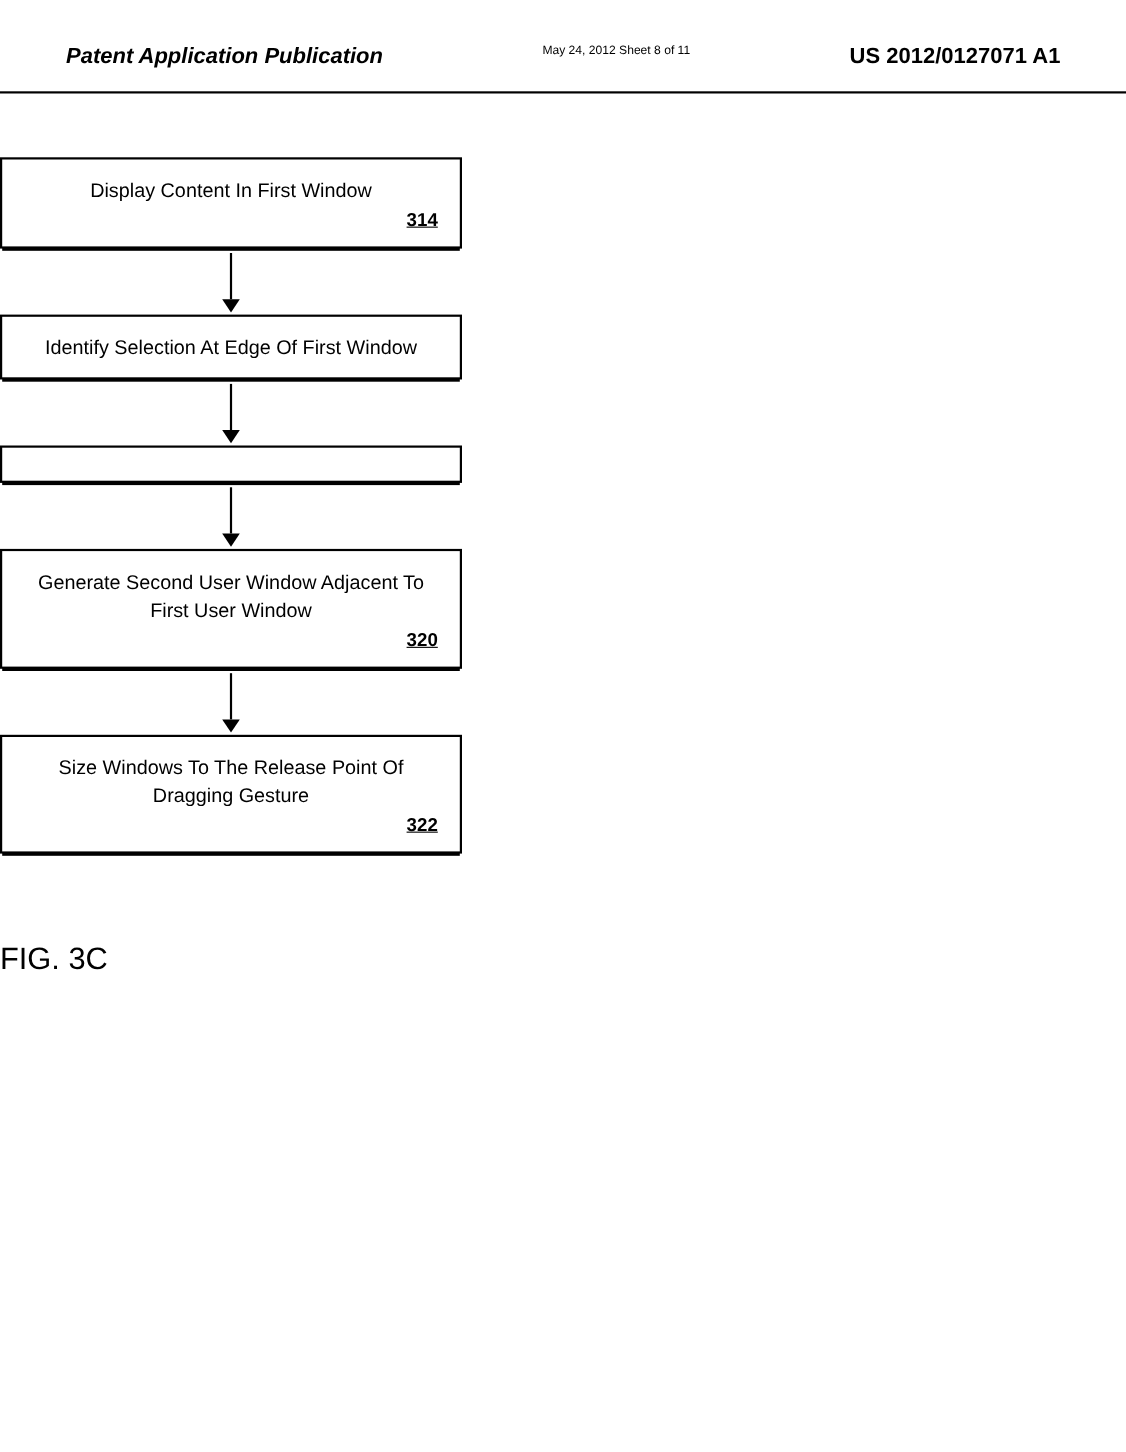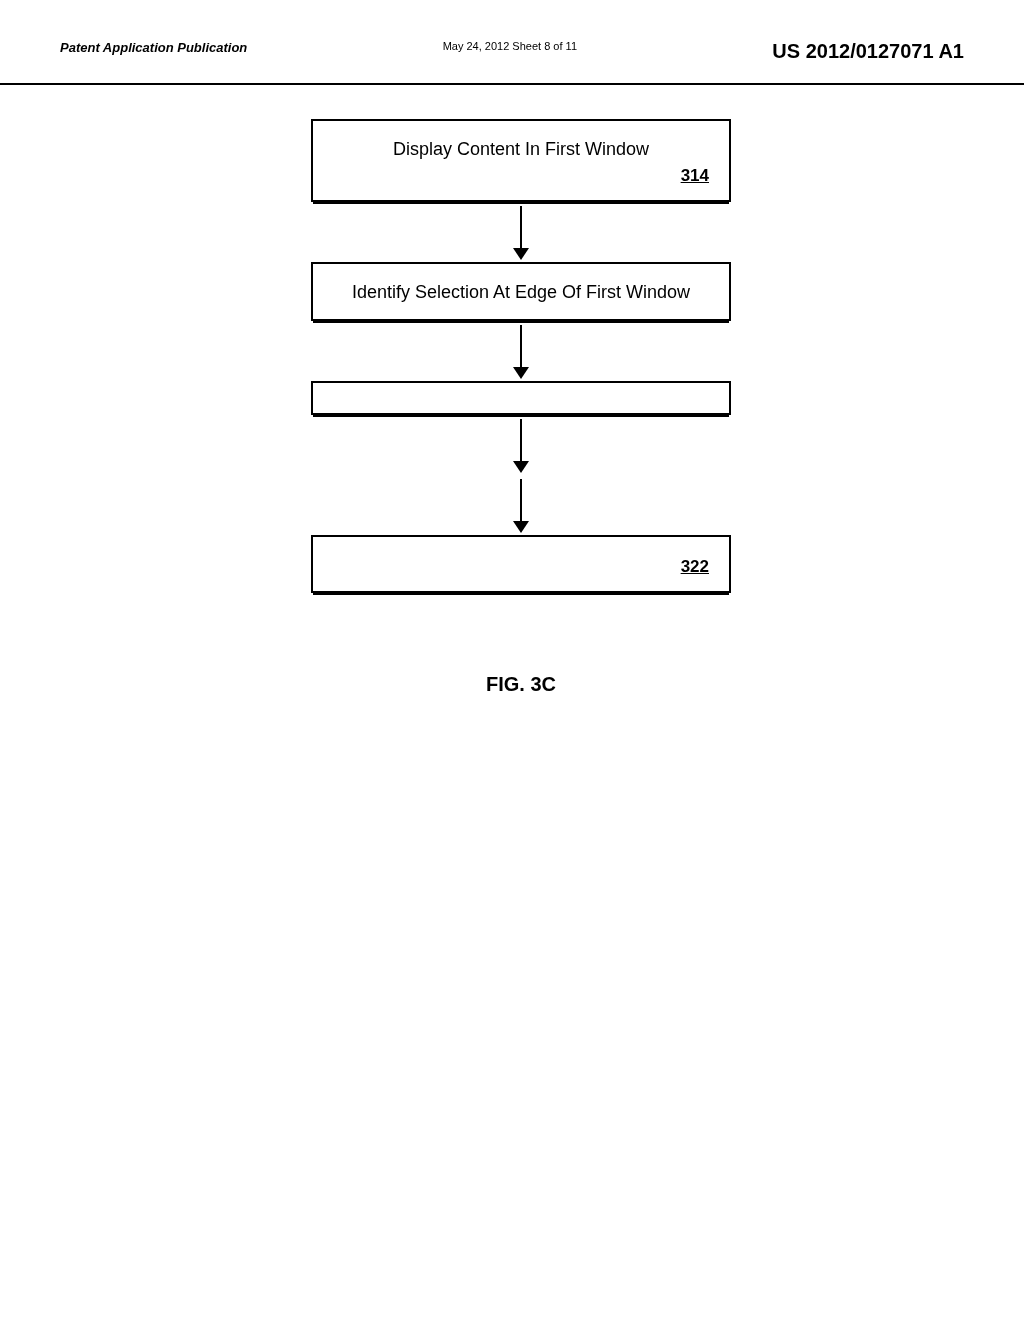--- a/index.html
+++ b/index.html
@@ -19,42 +19,41 @@
     
     .header {
       display: flex;
       justify-content: space-between;
       align-items: flex-start;
       padding: 40px 60px 20px 60px;
       border-bottom: 2px solid #000;
     }
 
     .header-left {
-      font-size: 13px;
+      font-size: 20px;
       font-weight: bold;
       font-style: italic;
     }
 
     .header-center {
       font-size: 11px;
       text-align: center;
     }
 
     .header-right {
       font-size: 20px;
       font-weight: bold;
     }
 
     
     .main-content {
       display: flex;
       flex-direction: column;
-      align-items: center;
-      padding: 34px 0 40px 0;
-      margin-left: 18px;
+      align-items: flex-start;
+      padding: 58px 0 40px 0;
     }
 
     
     .flowchart {
       display: flex;
       flex-direction: column;
       align-items: center;
       width: 420px;
     }
 
@@ -116,22 +115,22 @@
       width: 0;
       height: 0;
       border-left: 8px solid transparent;
       border-right: 8px solid transparent;
       border-top: 12px solid #000;
     }
 
     
     .figure-label {
       margin-top: 80px;
-      font-size: 20px;
-      font-weight: bold;
+      font-size: 28px;
+      font-weight: normal;
       text-align: center;
     }
   </style>
 </head>
 <body>
 
 <div class="header">
   <div class="header-left">Patent Application Publication</div>
   <div class="header-center">May 24, 2012  Sheet 8 of 11</div>
   <div class="header-right">US 2012/0127071 A1</div>
@@ -160,26 +159,31 @@
     </div>
 
     <div class="flow-box">
     </div>
 
     <div class="arrow-connector">
       <div class="arrow-line"></div>
       <div class="arrow-head"></div>
     </div>
 
+    <div class="flow-box">
+      <span class="flow-box-text">Generate Second User Window Adjacent To First User Window</span>
+      <span class="flow-box-number">320</span>
+    </div>
 
     <div class="arrow-connector">
       <div class="arrow-line"></div>
       <div class="arrow-head"></div>
     </div>
 
     <div class="flow-box">
+      <span class="flow-box-text">Size Windows To The Release Point Of Dragging Gesture</span>
       <span class="flow-box-number">322</span>
     </div>
 
   </div>
 
   <div class="figure-label">FIG. 3C</div>
 </div>
 
 </body></html>

